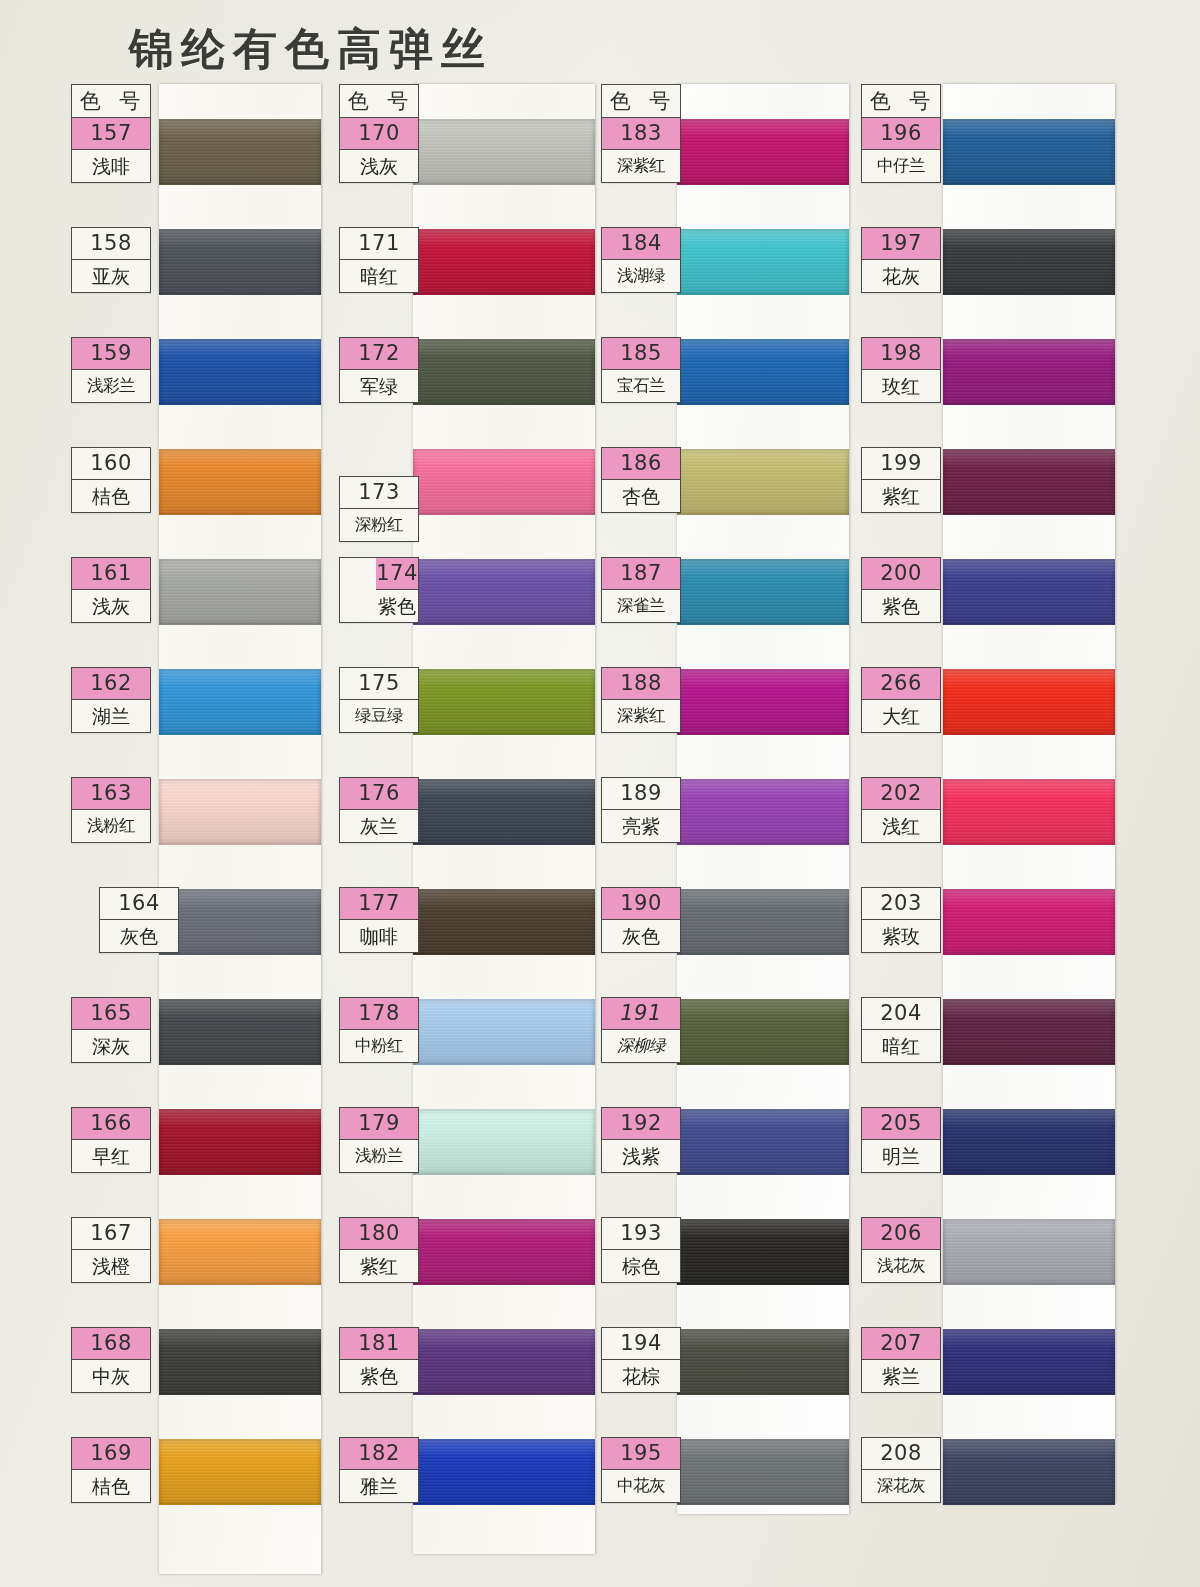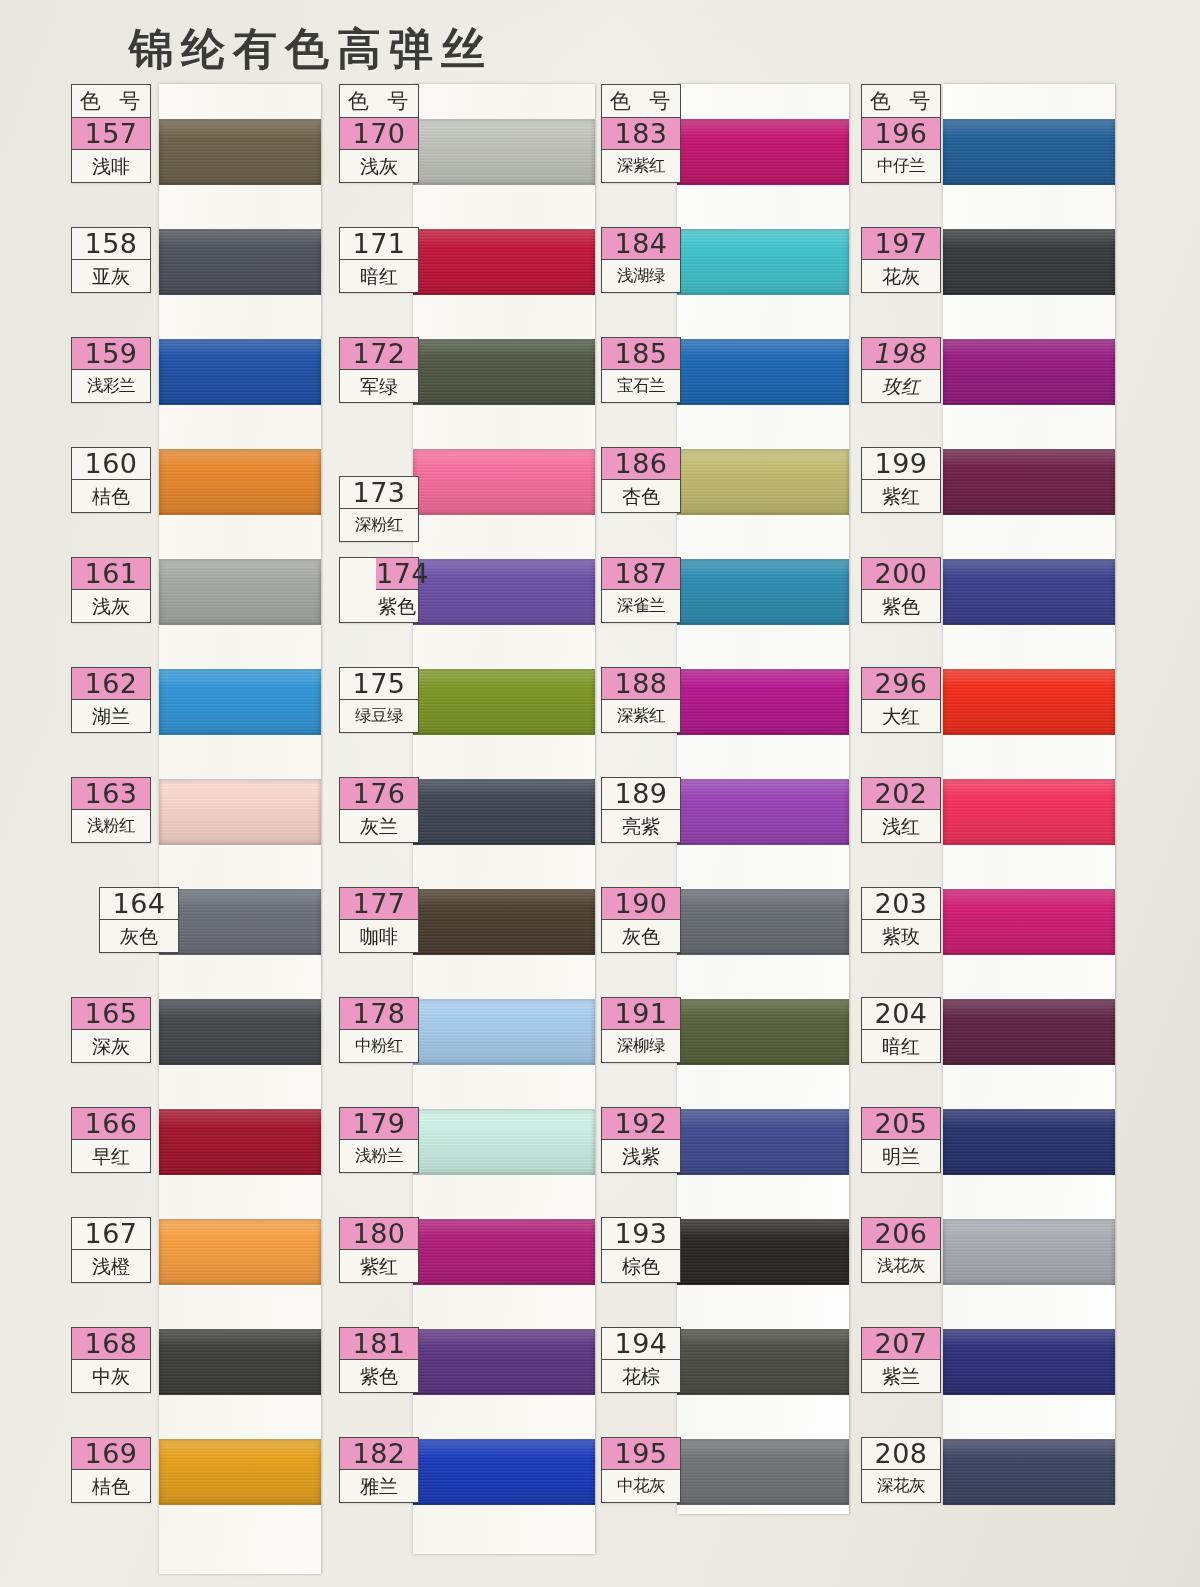--- a/index.html
+++ b/index.html
@@ -57,21 +57,21 @@
   .labelbox{
     position:absolute;
     width:80px;
     border:1.6px solid #4a4a46;
     background:#f7f6f1;
     box-sizing:border-box;
     box-shadow:0 1px 1px rgba(0,0,0,.08);
   }
   .labelbox .code{
     height:31px;line-height:31px;text-align:center;
-    font-size:27px;color:#2f2f2c;
+    font-size:21px;color:#2f2f2c;
     border-bottom:1.6px solid #4a4a46;
     letter-spacing:.5px;
   }
   .labelbox.hl .code{background:#eb99c2;}
   .labelbox .name{
     height:32px;line-height:32px;text-align:center;
     font-size:19px;color:#23231f;letter-spacing:0px;
   }
   .labelbox .name.sm{font-size:16.5px;letter-spacing:-.5px;}
   .labelbox.header{height:auto;}
@@ -413,21 +413,21 @@
           <div class="gl"></div>
         </div>
         <div class="labelbox hl" style="left: 0px; top: 803px;">
           <div class="code">190</div>
           <div class="name">灰色</div>
         </div>
         <div class="swatch" style="background: rgb(85, 96, 58); left: 76px; width: 172px; top: 915px;">
           <div class="fib"></div>
           <div class="gl"></div>
         </div>
-        <div class="labelbox hl" style="left: 0px; top: 913px;">
+        <div class="labelbox hl" style="left: 0px; top: 913px; font-style: italic;">
           <div class="code">191</div>
           <div class="name sm">深柳绿</div>
         </div>
         <div class="swatch" style="background: rgb(63, 74, 142); left: 76px; width: 172px; top: 1025px;">
           <div class="fib"></div>
           <div class="gl"></div>
         </div>
         <div class="labelbox hl" style="left: 0px; top: 1023px;">
           <div class="code">192</div>
           <div class="name">浅紫</div>
@@ -475,21 +475,21 @@
           <div class="gl"></div>
         </div>
         <div class="labelbox hl" style="left: 0px; top: 143px;">
           <div class="code">197</div>
           <div class="name">花灰</div>
         </div>
         <div class="swatch" style="background: rgb(149, 25, 126); left: 82px; width: 172px; top: 255px;">
           <div class="fib"></div>
           <div class="gl"></div>
         </div>
-        <div class="labelbox hl" style="left: 0px; top: 253px; font-style: italic;">
+        <div class="labelbox hl" style="left: 0px; top: 253px;">
           <div class="code">198</div>
           <div class="name">玫红</div>
         </div>
         <div class="swatch" style="background: rgb(109, 31, 68); left: 82px; width: 172px; top: 365px;">
           <div class="fib"></div>
           <div class="gl"></div>
         </div>
         <div class="labelbox" style="left: 0px; top: 363px;">
           <div class="code">199</div>
           <div class="name">紫红</div>
@@ -500,21 +500,21 @@
         </div>
         <div class="labelbox hl" style="left: 0px; top: 473px;">
           <div class="code">200</div>
           <div class="name">紫色</div>
         </div>
         <div class="swatch" style="background: rgb(243, 42, 24); left: 82px; width: 172px; top: 585px;">
           <div class="fib"></div>
           <div class="gl"></div>
         </div>
         <div class="labelbox hl" style="left: 0px; top: 583px;">
-          <div class="code">296</div>
+          <div class="code">266</div>
           <div class="name">大红</div>
         </div>
         <div class="swatch" style="background: rgb(245, 46, 92); left: 82px; width: 172px; top: 695px;">
           <div class="fib"></div>
           <div class="gl"></div>
         </div>
         <div class="labelbox hl" style="left: 0px; top: 693px;">
           <div class="code">202</div>
           <div class="name">浅红</div>
         </div>

